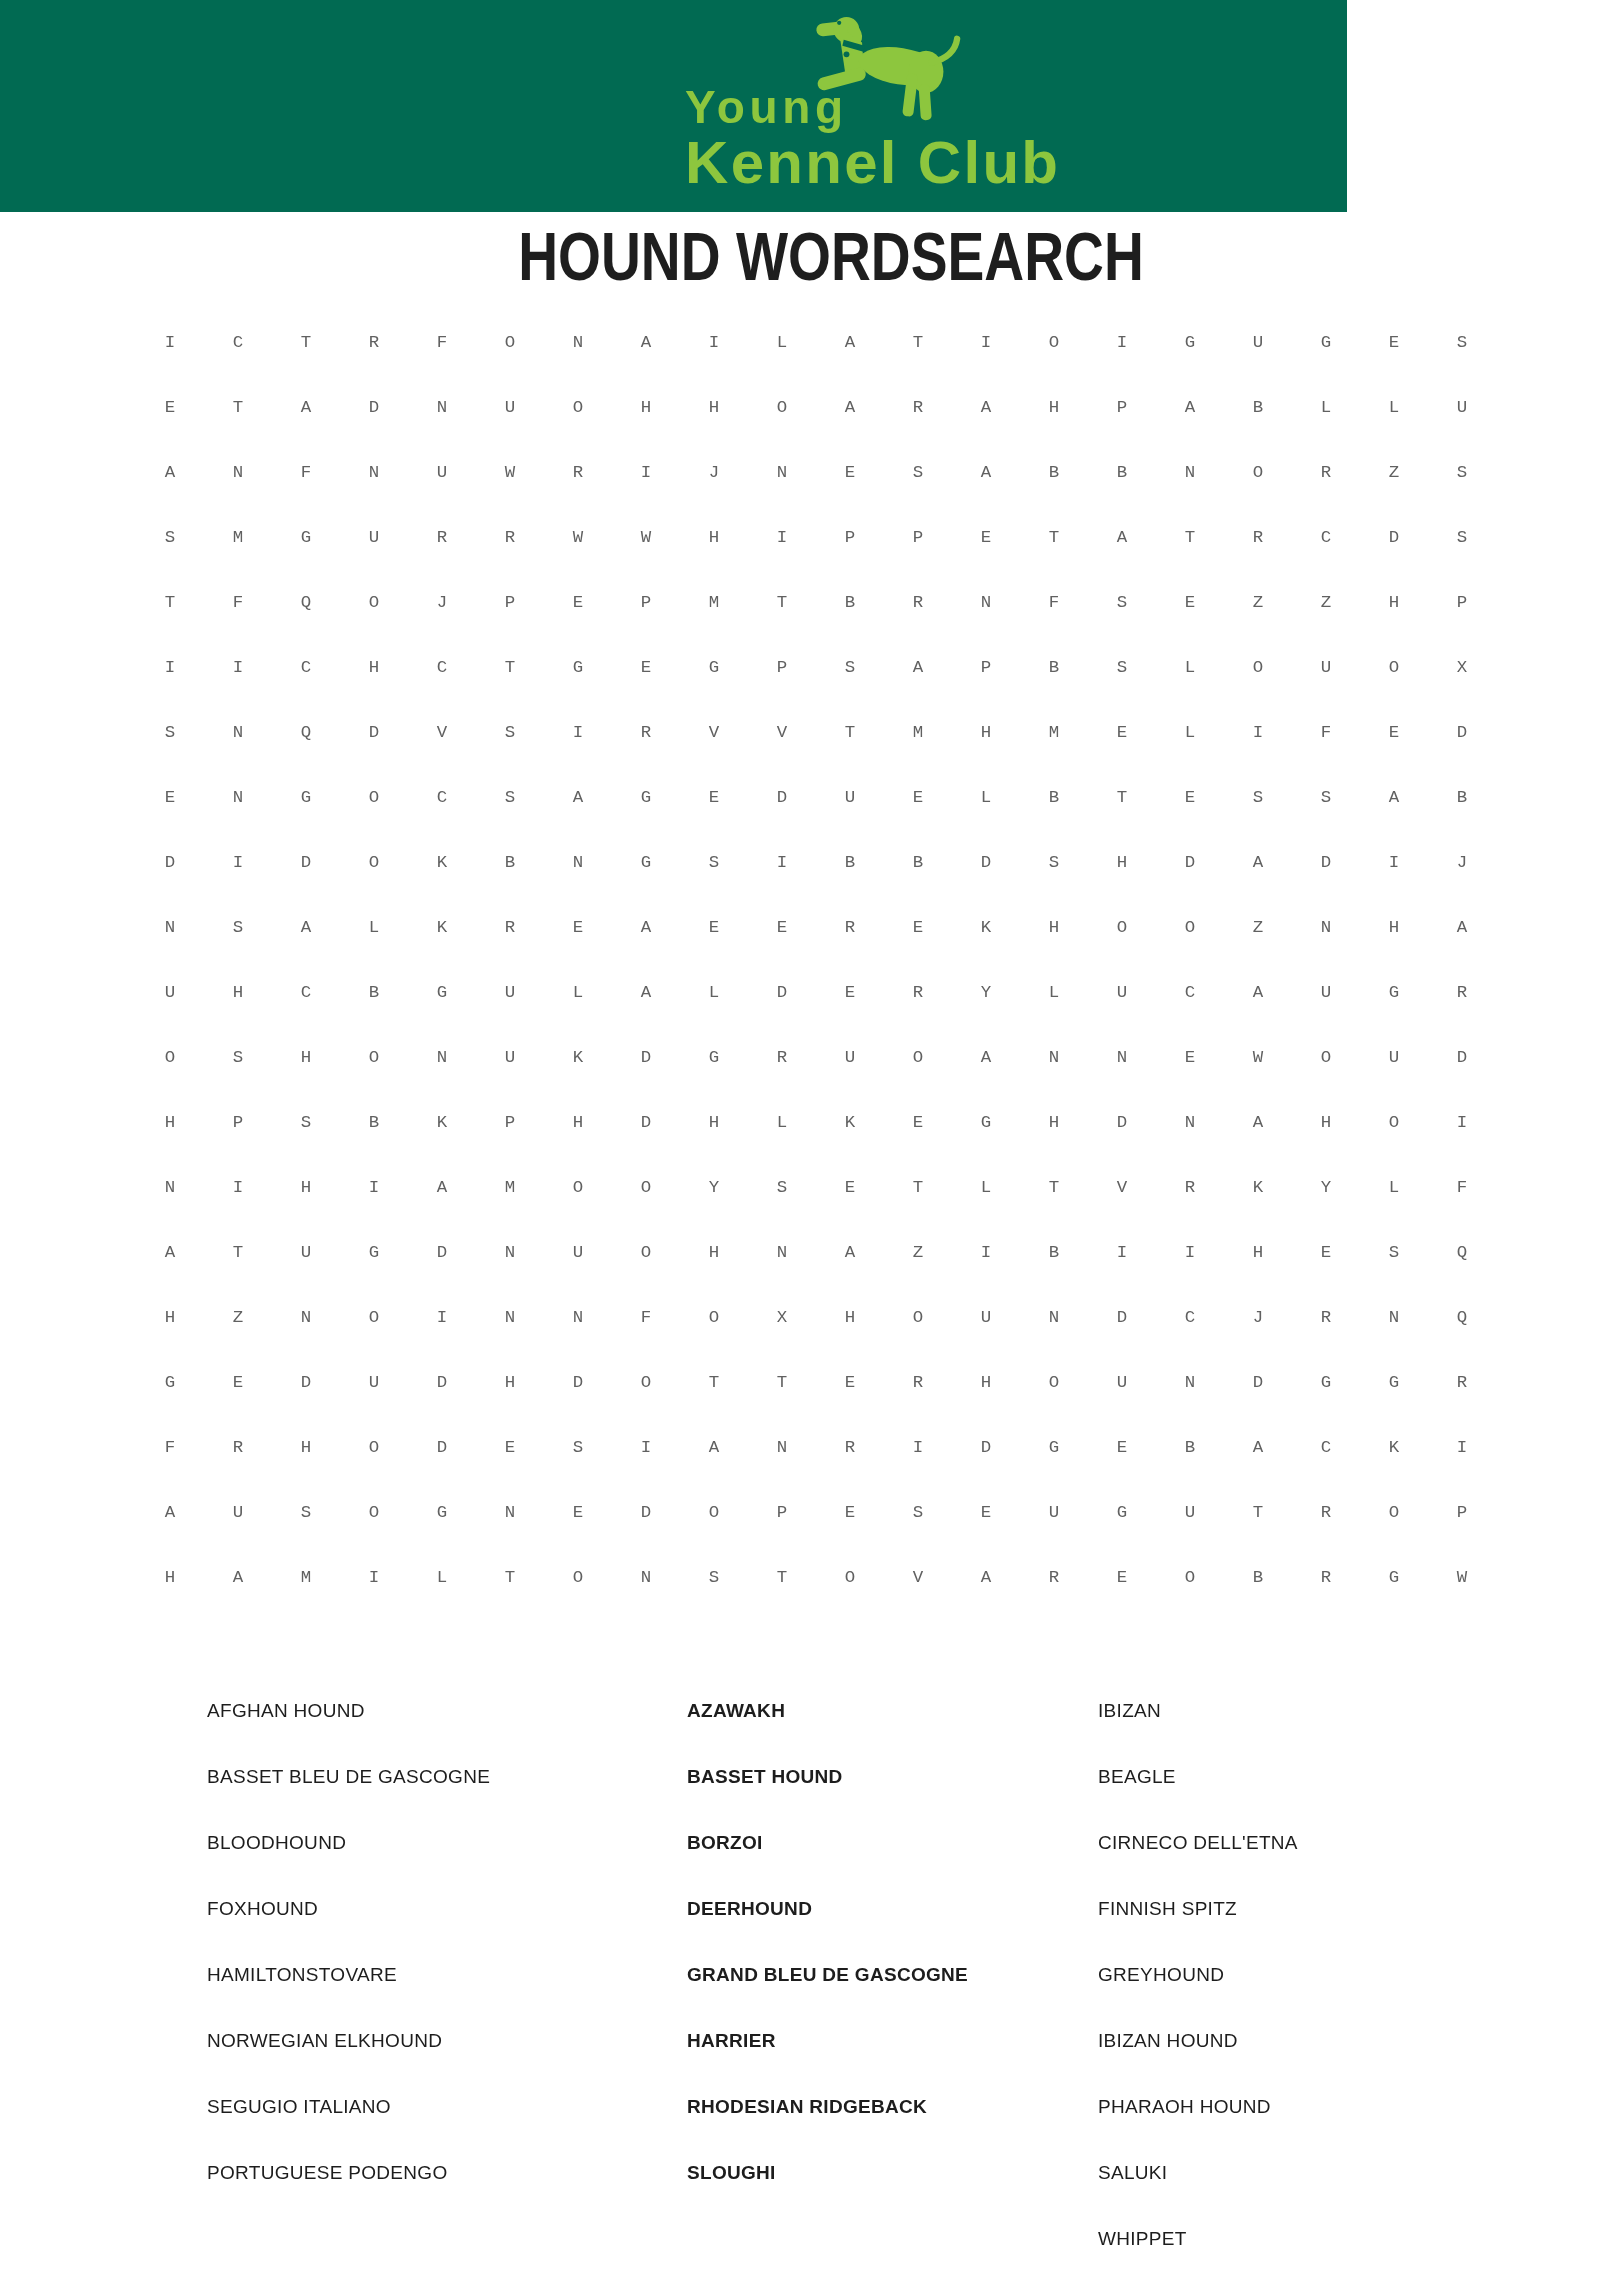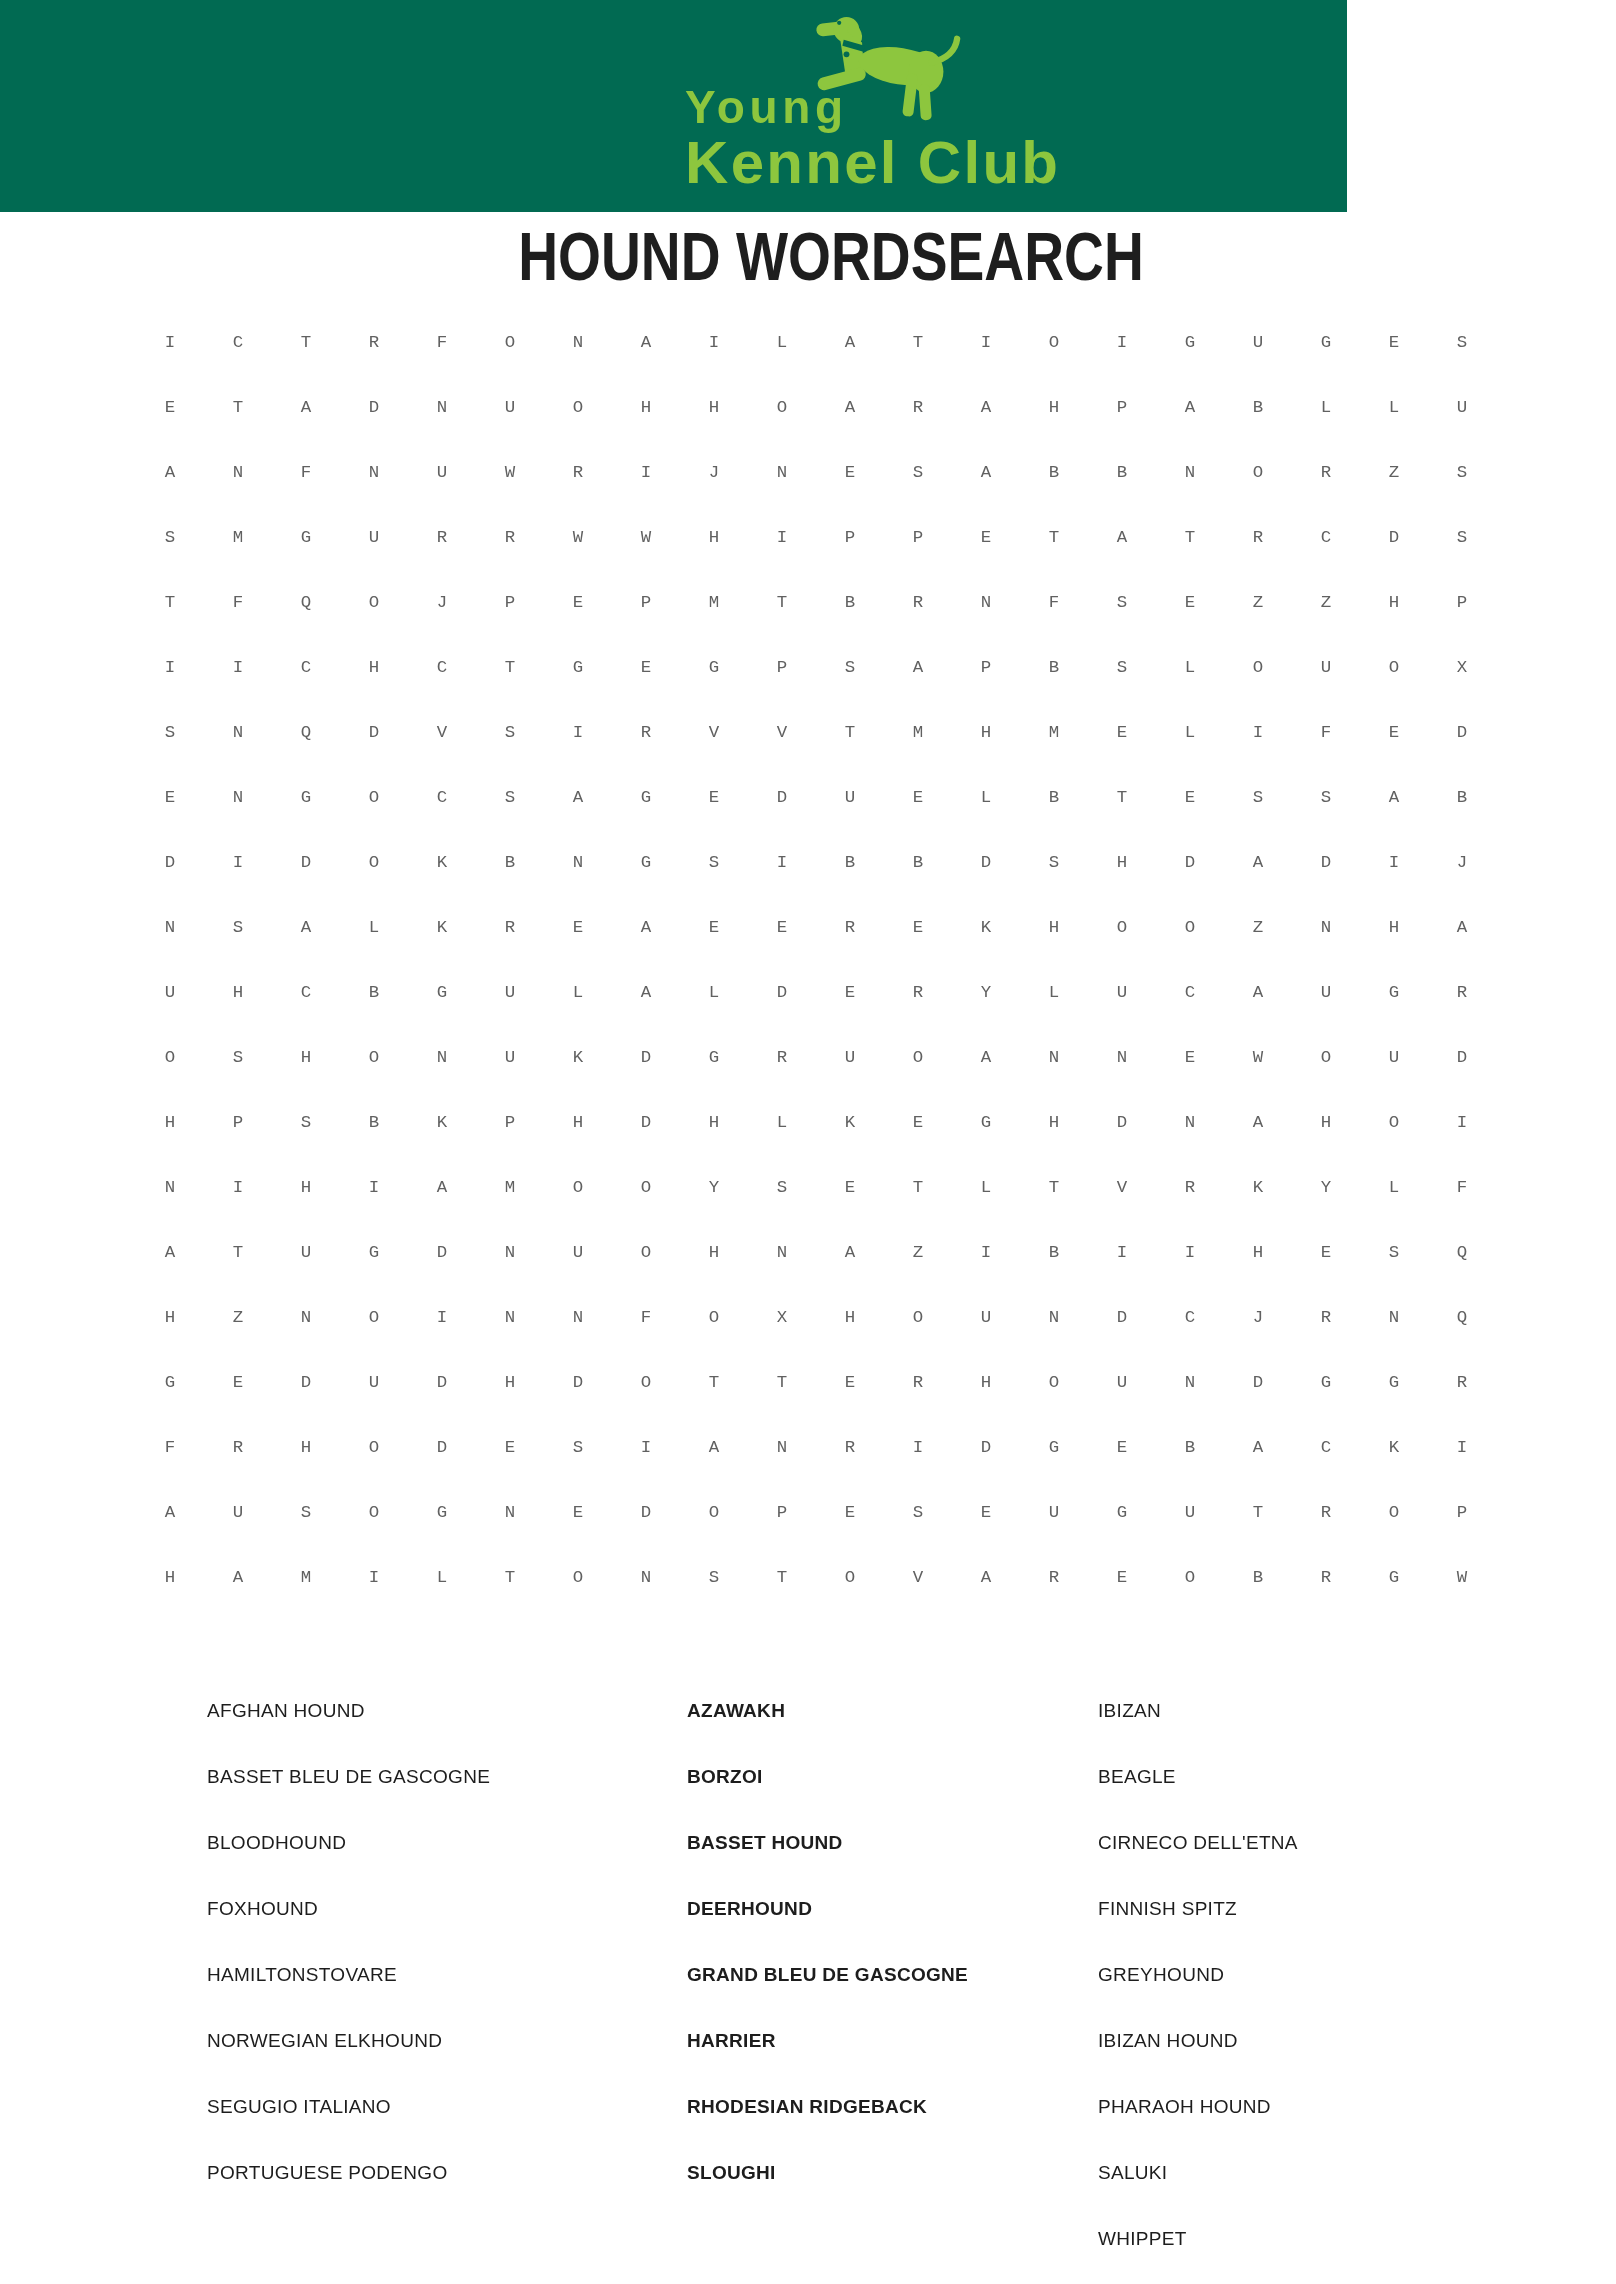--- a/index.html
+++ b/index.html
@@ -484,22 +484,22 @@
         <div class="word">BASSET BLEU DE GASCOGNE</div>
         <div class="word">BLOODHOUND</div>
         <div class="word">FOXHOUND</div>
         <div class="word">HAMILTONSTOVARE</div>
         <div class="word">NORWEGIAN ELKHOUND</div>
         <div class="word">SEGUGIO ITALIANO</div>
         <div class="word">PORTUGUESE PODENGO</div>
       </div>
     <div class="wcol wcol-2">
         <div class="word">AZAWAKH</div>
+        <div class="word">BASSET HOUND</div>
         <div class="word">BORZOI</div>
-        <div class="word">BASSET HOUND</div>
         <div class="word">DEERHOUND</div>
         <div class="word">GRAND BLEU DE GASCOGNE</div>
         <div class="word">HARRIER</div>
         <div class="word">RHODESIAN RIDGEBACK</div>
         <div class="word">SLOUGHI</div>
       </div>
     <div class="wcol wcol-3">
         <div class="word">IBIZAN</div>
         <div class="word">BEAGLE</div>
         <div class="word">CIRNECO DELL'ETNA</div>

